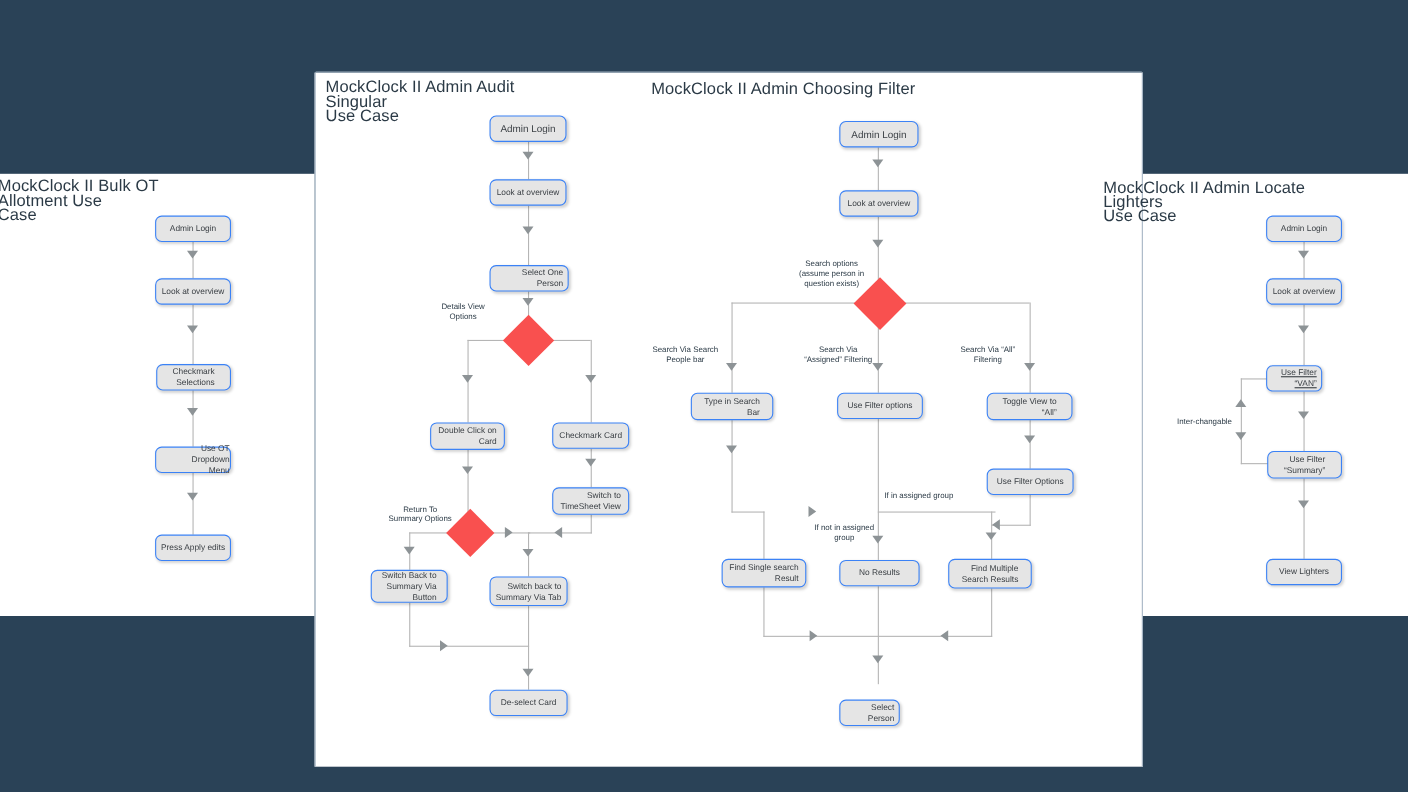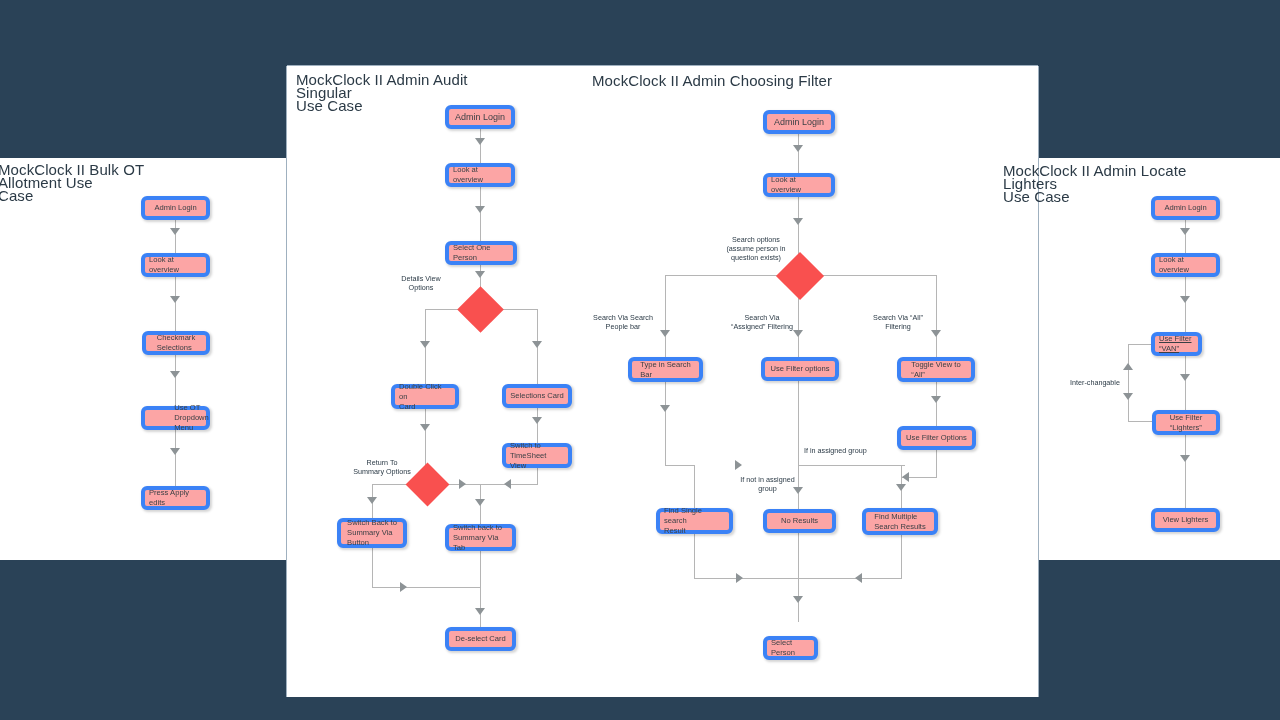--- a/index.html
+++ b/index.html
@@ -50,28 +50,28 @@
     line-height: 13px;
     color: #2b3a46;
     letter-spacing: 0.1px;
     white-space: pre-line;
   }
 
   
   .node {
     position: absolute;
     box-sizing: border-box;
-    background: #fca5a5;
-    border: 4px solid #3b82f6;
+    background: #e5e5e5;
+    border: 1px solid #3b82f6;
     border-radius: 6px;
     box-shadow: 1.5px 1.5px 2.5px rgba(0,0,0,0.17);
     display: flex;
     align-items: center;
     justify-content: center;
-    text-align: left;
+    text-align: right;
     font-size: 7.6px;
     line-height: 10px;
     color: #3a3f44;
     padding: 2px 4px;
     white-space: pre-line;
     z-index: 3;
   }
   .node.big { font-size: 9px; line-height: 11px; }
 
   
@@ -148,21 +148,21 @@
 Use Case</div>
 
   <div class="node big" style="left:445px; top:105px; width:70px; height:24px;">Admin Login</div>
   <div class="node" style="left:445px; top:163px; width:70px; height:24px;">Look at overview</div>
   <div class="node" style="left:445px; top:241px; width:72px; height:24px;">Select One Person</div>
 
   <div class="diamond" style="left:464px; top:293px; width:33px; height:33px;"></div>
 
   <div class="node" style="left:391px; top:384px; width:68px; height:25px;">Double Click on
 Card</div>
-  <div class="node" style="left:502px; top:384px; width:70px; height:24px;">Selections Card</div>
+  <div class="node" style="left:502px; top:384px; width:70px; height:24px;">Checkmark Card</div>
   <div class="node" style="left:502px; top:443px; width:70px; height:25px;">Switch to
 TimeSheet View</div>
 
   <div class="diamond" style="left:412px; top:469px; width:31px; height:31px;"></div>
 
   <div class="node" style="left:337px; top:518px; width:70px; height:30px;">Switch Back to
 Summary Via
 Button</div>
   <div class="node" style="left:445px; top:524px; width:71px; height:27px;">Switch back to
 Summary Via Tab</div>
@@ -298,21 +298,21 @@
 
   <div class="board board-right"></div>
 
   <div class="chart-title" style="left:1003px; top:164px; width:190px;">MockClock II Admin Locate Lighters
 Use Case</div>
 
   <div class="node" style="left:1151px; top:196px; width:69px; height:24px;">Admin Login</div>
   <div class="node" style="left:1151px; top:253px; width:69px; height:24px;">Look at overview</div>
   <div class="node" style="left:1151px; top:332px; width:51px; height:24px;text-decoration:underline;">Use Filter “VAN”</div>
   <div class="node" style="left:1152px; top:410px; width:68px; height:25px;">Use Filter
-“Lighters”</div>
+“Summary”</div>
   <div class="node" style="left:1151px; top:508px; width:69px; height:24px;">View Lighters</div>
 
   <div class="elabel" style="left:1062px; top:378px; width:66px;">Inter-changable</div>
 
   <div class="ln lnv" style="left:1185px; top:220px; height:33px;"></div>
   <div class="arrow arr-d" style="left:1180px; top:228px;"></div>
 
   <div class="ln lnv" style="left:1185px; top:277px; height:55px;"></div>
   <div class="arrow arr-d" style="left:1180px; top:296px;"></div>
 

